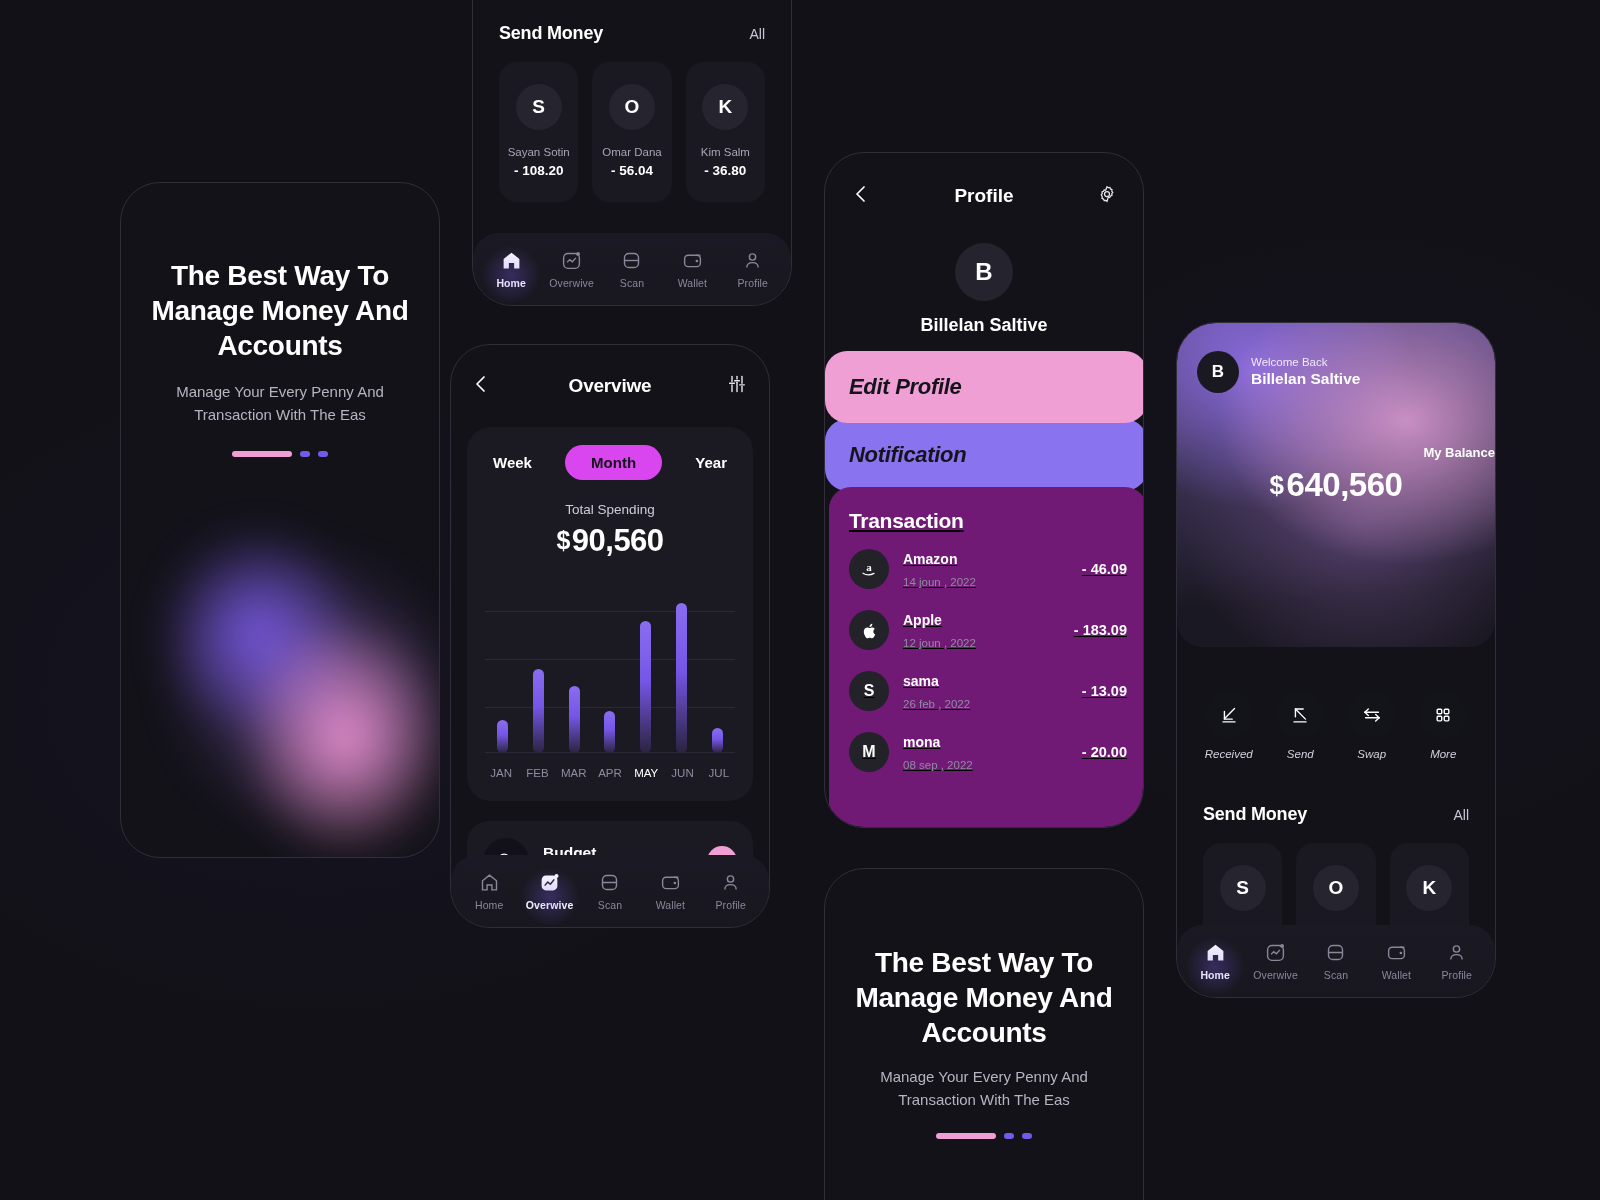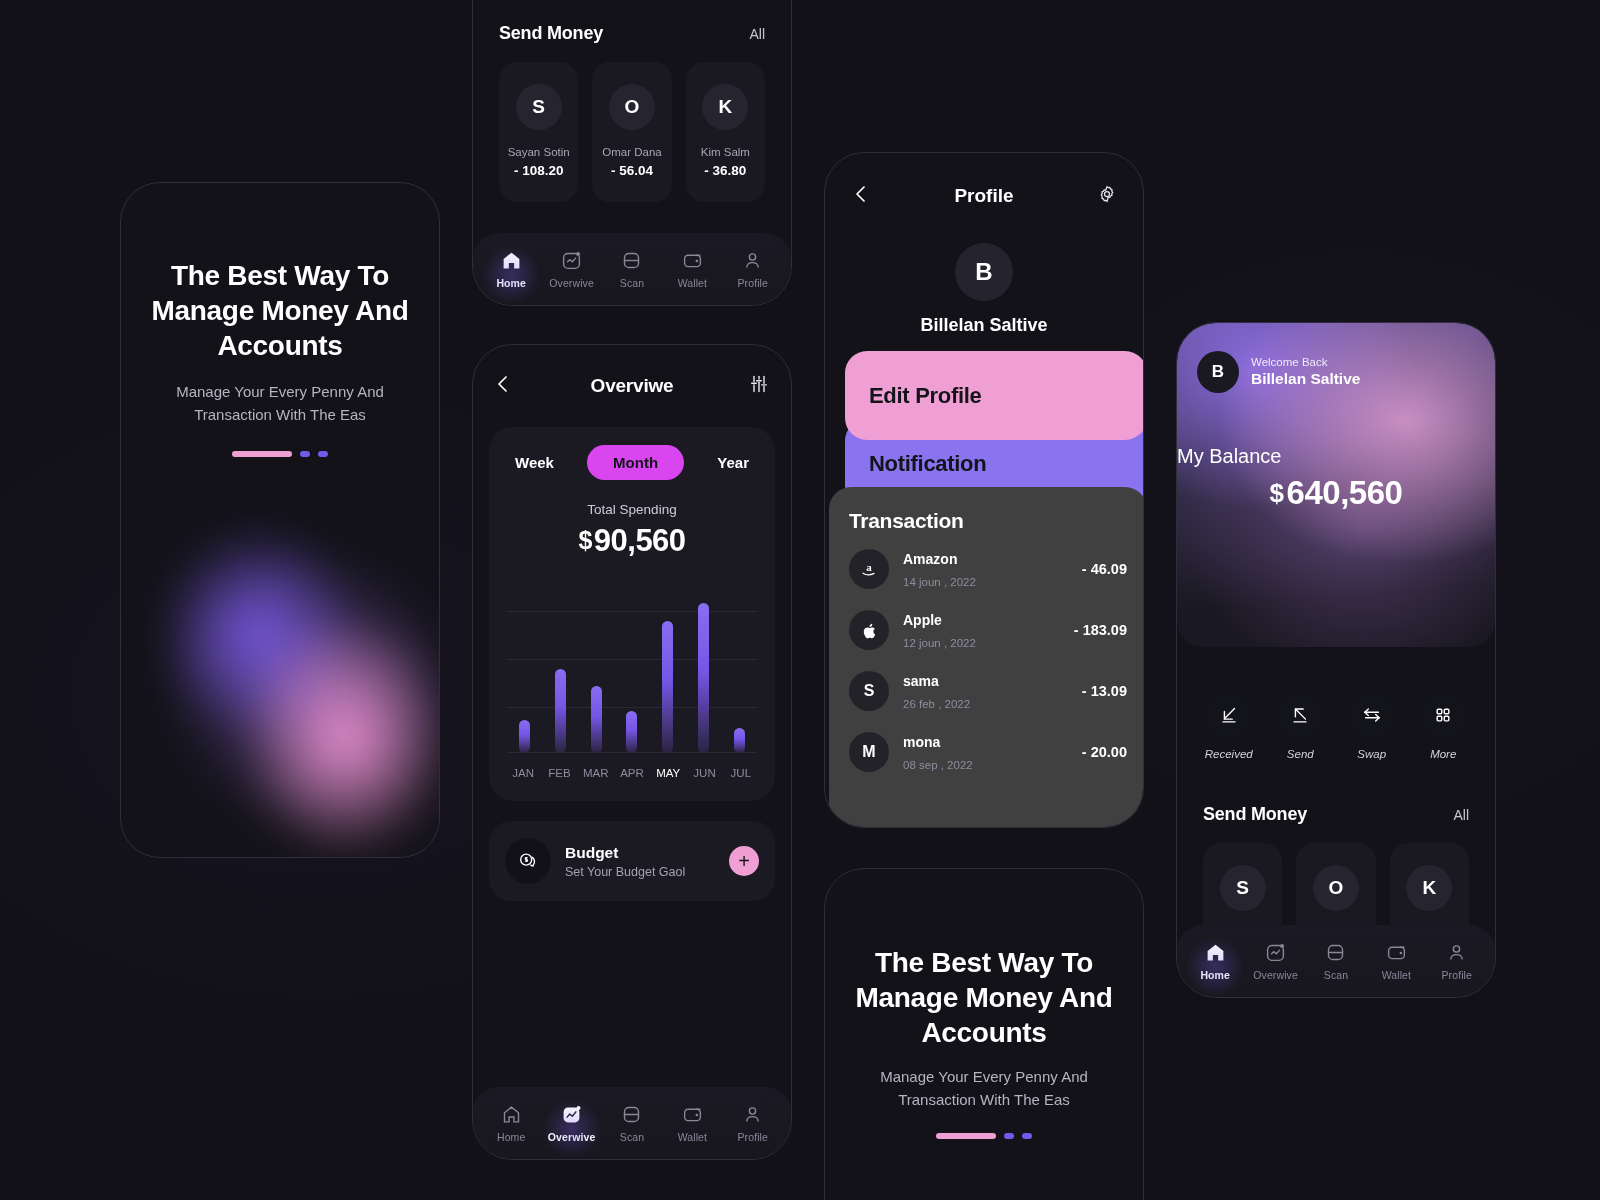--- a/index.html
+++ b/index.html
@@ -99,21 +99,21 @@
   .nav-item svg { display:block; }
   .nav-lbl { font-size: 10.5px; color: #8a8799; letter-spacing: 0.1px; }
   .nav-item.active .nav-lbl { color: #ffffff; font-weight: 700; }
   .nav-item.active::before {
     content:''; position:absolute; left:50%; top:-4px; transform:translateX(-50%);
     width: 60px; height: 58px; border-radius: 50%;
     background: radial-gradient(circle, rgba(124,92,236,0.30), rgba(124,92,236,0) 70%);
   }
 
   
-  #phone-overview { left: 472px; top: 344px; width: 320px; height: 816px; }
+  #phone-overview { left: 450px; top: 344px; width: 320px; height: 584px; }
   .ov-header {
     position: relative; height: 82px;
     display: flex; align-items: center; justify-content: center;
   }
   .ov-title { color:#fff; font-size: 19px; font-weight: 600; letter-spacing: -0.2px; }
   .ov-back { position: absolute; left: 22px; top: 50%; transform: translateY(-50%); }
   .ov-filter { position: absolute; right: 22px; top: 50%; transform: translateY(-50%); }
 
   .card {
     margin: 0 16px; border-radius: 24px; background: #1b1a23;
@@ -171,29 +171,29 @@
   .pf-back { position:absolute; left:28px; top:50%; transform:translateY(-50%); }
   .pf-gear { position:absolute; right:26px; top:50%; transform:translateY(-50%); }
   .pf-av {
     margin: 4px auto 0 auto; width: 58px; height: 58px; border-radius:50%;
     background:#25242e; color:#fff; display:flex; align-items:center; justify-content:center;
     font-size: 24px; font-weight: 600;
   }
   .pf-name { text-align:center; color:#fff; font-size: 18px; font-weight: 700; margin-top: 14px; }
 
   .pf-row {
-    position:absolute; left: 20px; right: -4px; height: 89px;
+    position:absolute; left: 0; right: -4px; height: 72px;
     border-radius: 22px; display:flex; align-items:center; padding-left: 24px;
-    font-size: 22px; font-weight: 700; color:#15141b; letter-spacing:-0.3px;
+    font-size: 22px; font-weight: 700; color:#15141b; letter-spacing:-0.3px;font-style:italic;
   }
   #pf-edit { top: 198px; background:#ef9fd4; z-index: 3; }
   #pf-notif { top: 266px; background:#8a73ee; z-index: 2; }
   .pf-trans {
     position:absolute; left: 4px; right: -4px; top: 334px; bottom: 0;
-    background:#404040; border-radius: 22px; z-index: 4; padding: 22px 20px 0 20px;
+    background:#701a75; border-radius: 22px; z-index: 4; padding: 22px 20px 0 20px; text-decoration: underline;
   }
   .tr-title { color:#fff; font-size: 21px; font-weight: 700; letter-spacing:-0.3px; }
   .tr-list { margin-top: 16px; display:flex; flex-direction:column; gap: 21px; }
   .tr-item { display:flex; align-items:center; gap: 14px; }
   .tr-ic {
     width: 40px; height: 40px; border-radius:50%; background:#232229; flex:0 0 40px;
     display:flex; align-items:center; justify-content:center; color:#fff;
     font-size: 16px; font-weight: 600;
   }
   .tr-name { color:#fff; font-size: 14px; font-weight: 700; }
@@ -226,21 +226,21 @@
       linear-gradient(175deg, #5c4a8c 0%, #3a3152 42%, #1a1822 82%);
   }
   .wl-top { display:flex; align-items:center; gap: 12px; padding: 28px 0 0 20px; }
   .wl-av {
     width: 42px; height: 42px; border-radius:50%; background:#1a1921;
     display:flex; align-items:center; justify-content:center;
     color:#fff; font-size: 17px; font-weight: 600;
   }
   .wl-wb { color:#efeaf6; font-size: 11.5px; }
   .wl-nm { color:#ffffff; font-size: 15.5px; font-weight: 700; margin-top: 2px; }
-  .wl-bal-lbl { text-align:left; color:#fff; font-size: 20px; font-weight: 400; margin-top: 52px; }
+  .wl-bal-lbl { text-align:right; color:#fff; font-size: 13px; font-weight: 700; margin-top: 52px; }
   .wl-bal { text-align:center; color:#fff; font-size: 33px; font-weight: 600; margin-top: 6px; letter-spacing:-0.5px;}
   .wl-bal .cur { font-size: 26px; vertical-align: 2px; margin-right: 3px; }
 
   .wl-actions { display:flex; justify-content:space-around; padding: 44px 16px 0 16px; font-style: italic; }
   .wl-act { display:flex; flex-direction:column; align-items:center; gap: 9px; }
   .wl-act-c {
     width: 48px; height: 48px; border-radius:50%;
     background: rgba(20,19,26,0.72);
     display:flex; align-items:center; justify-content:center;
   }

